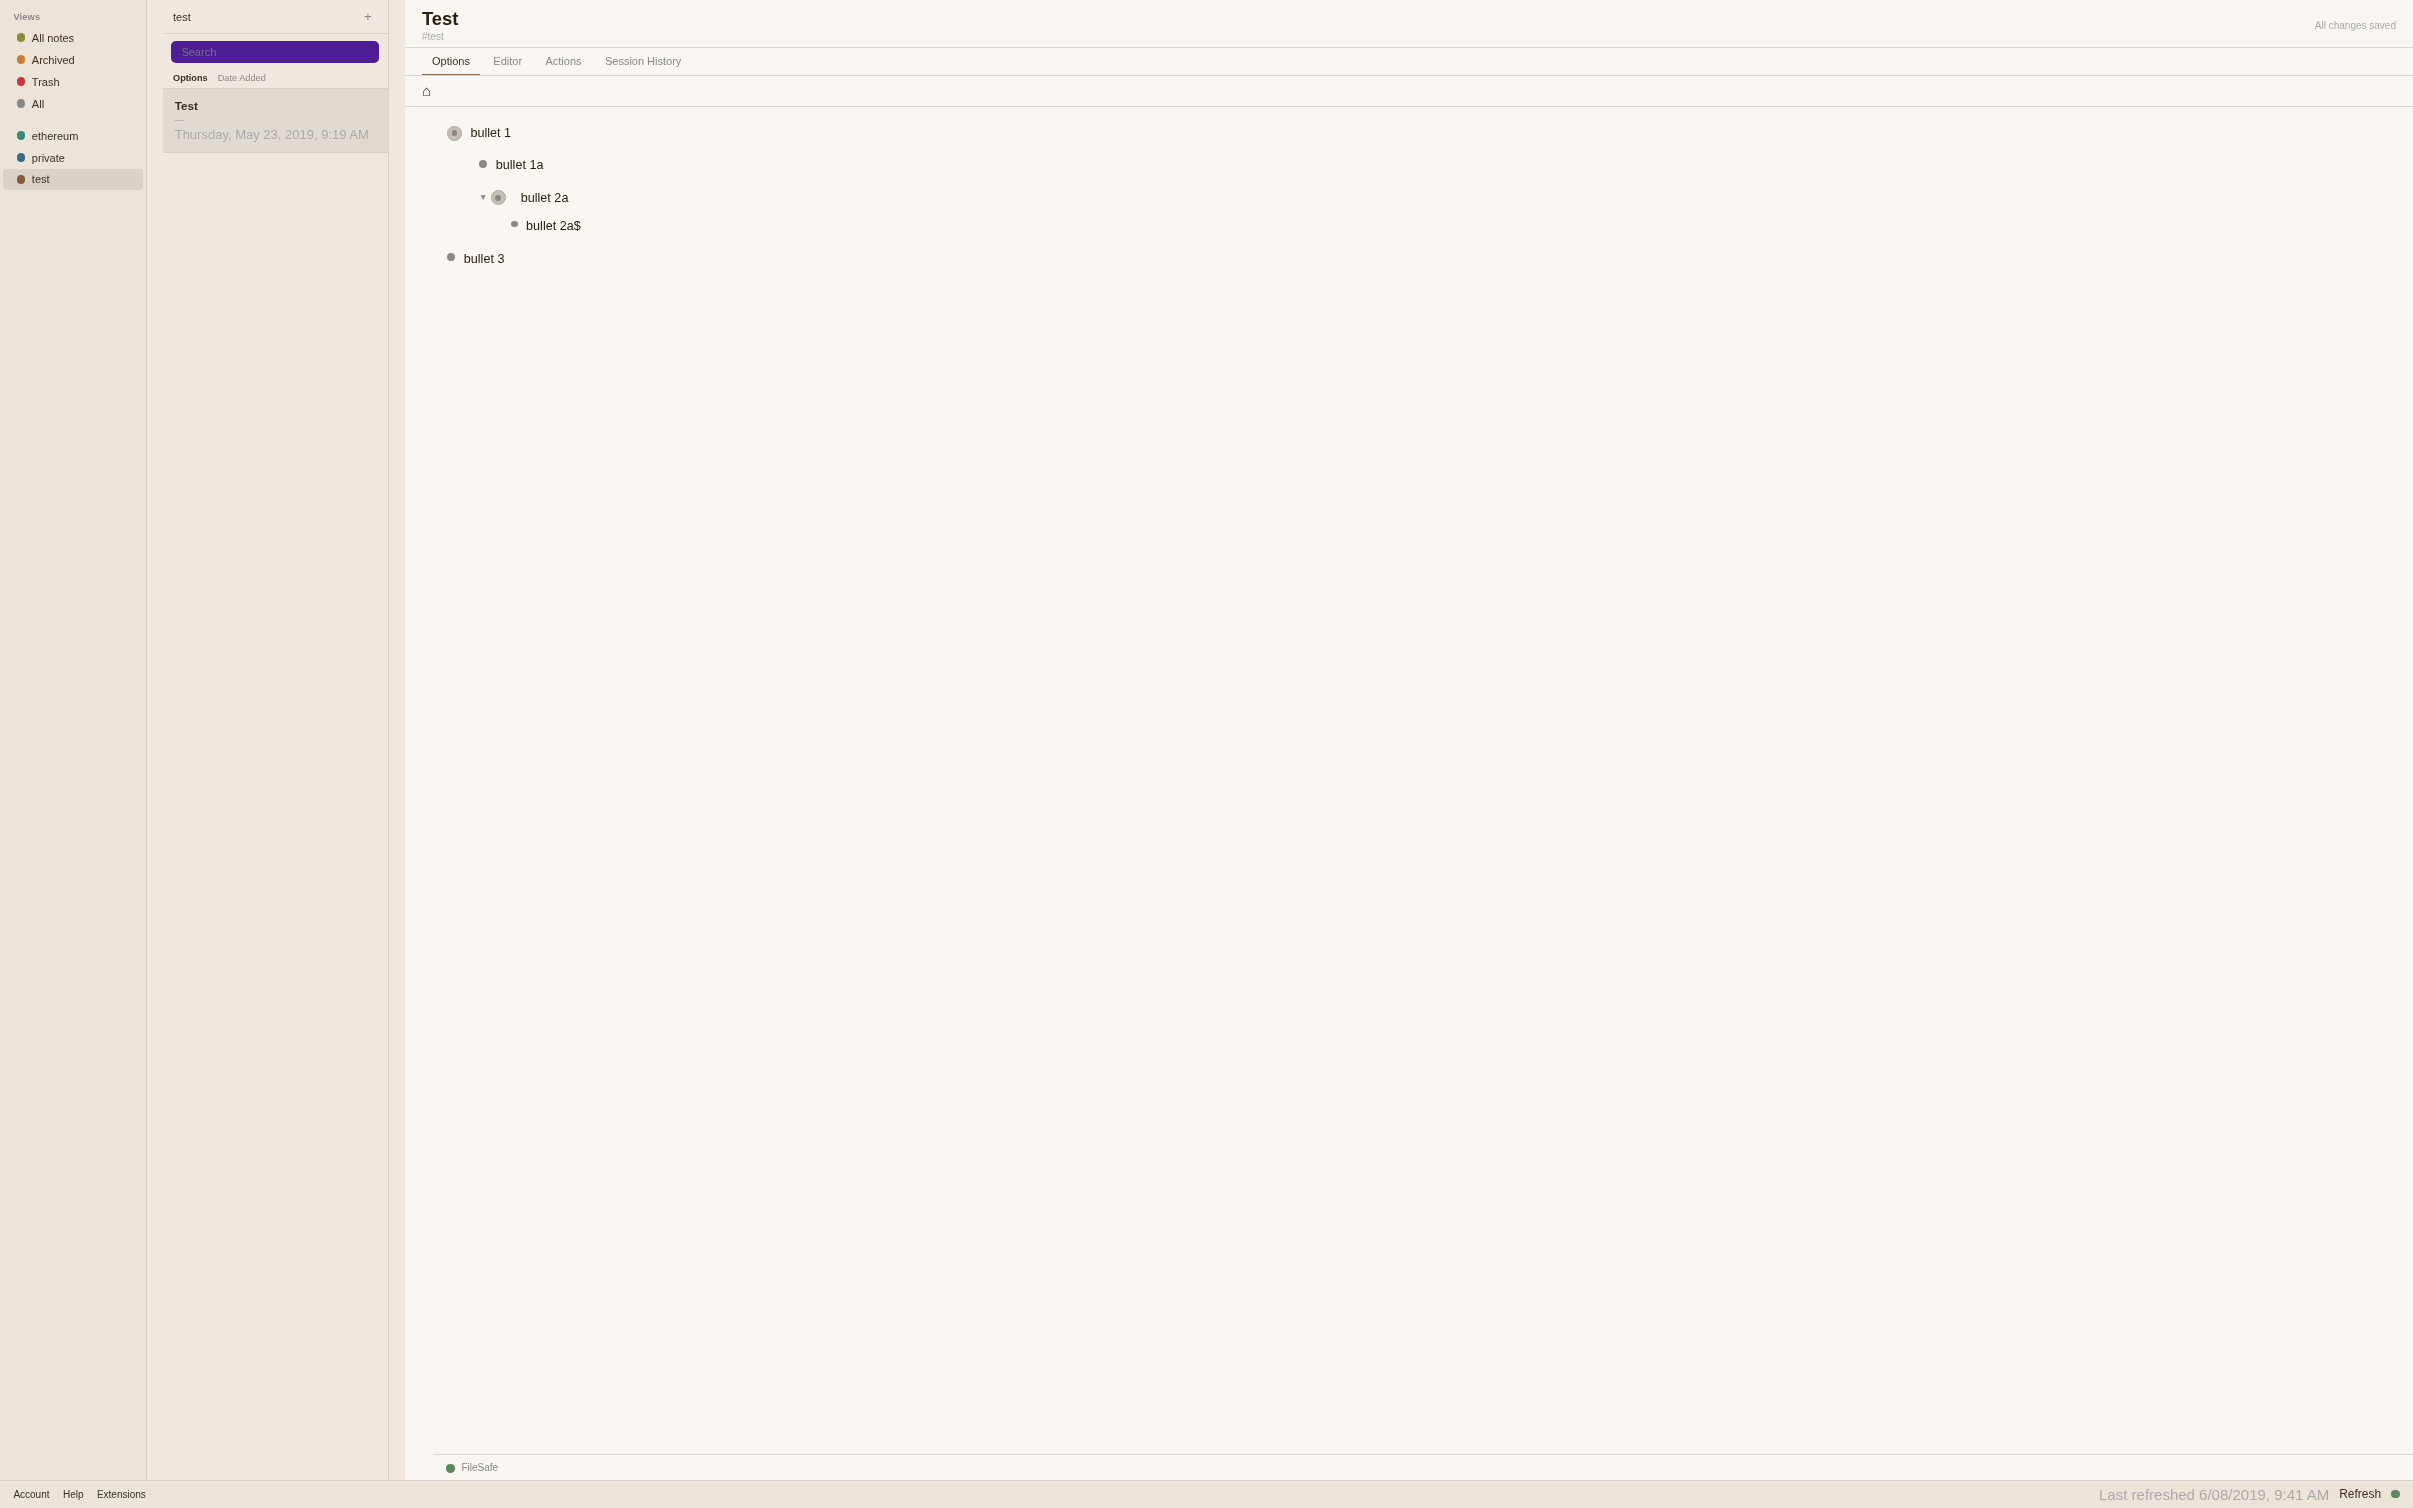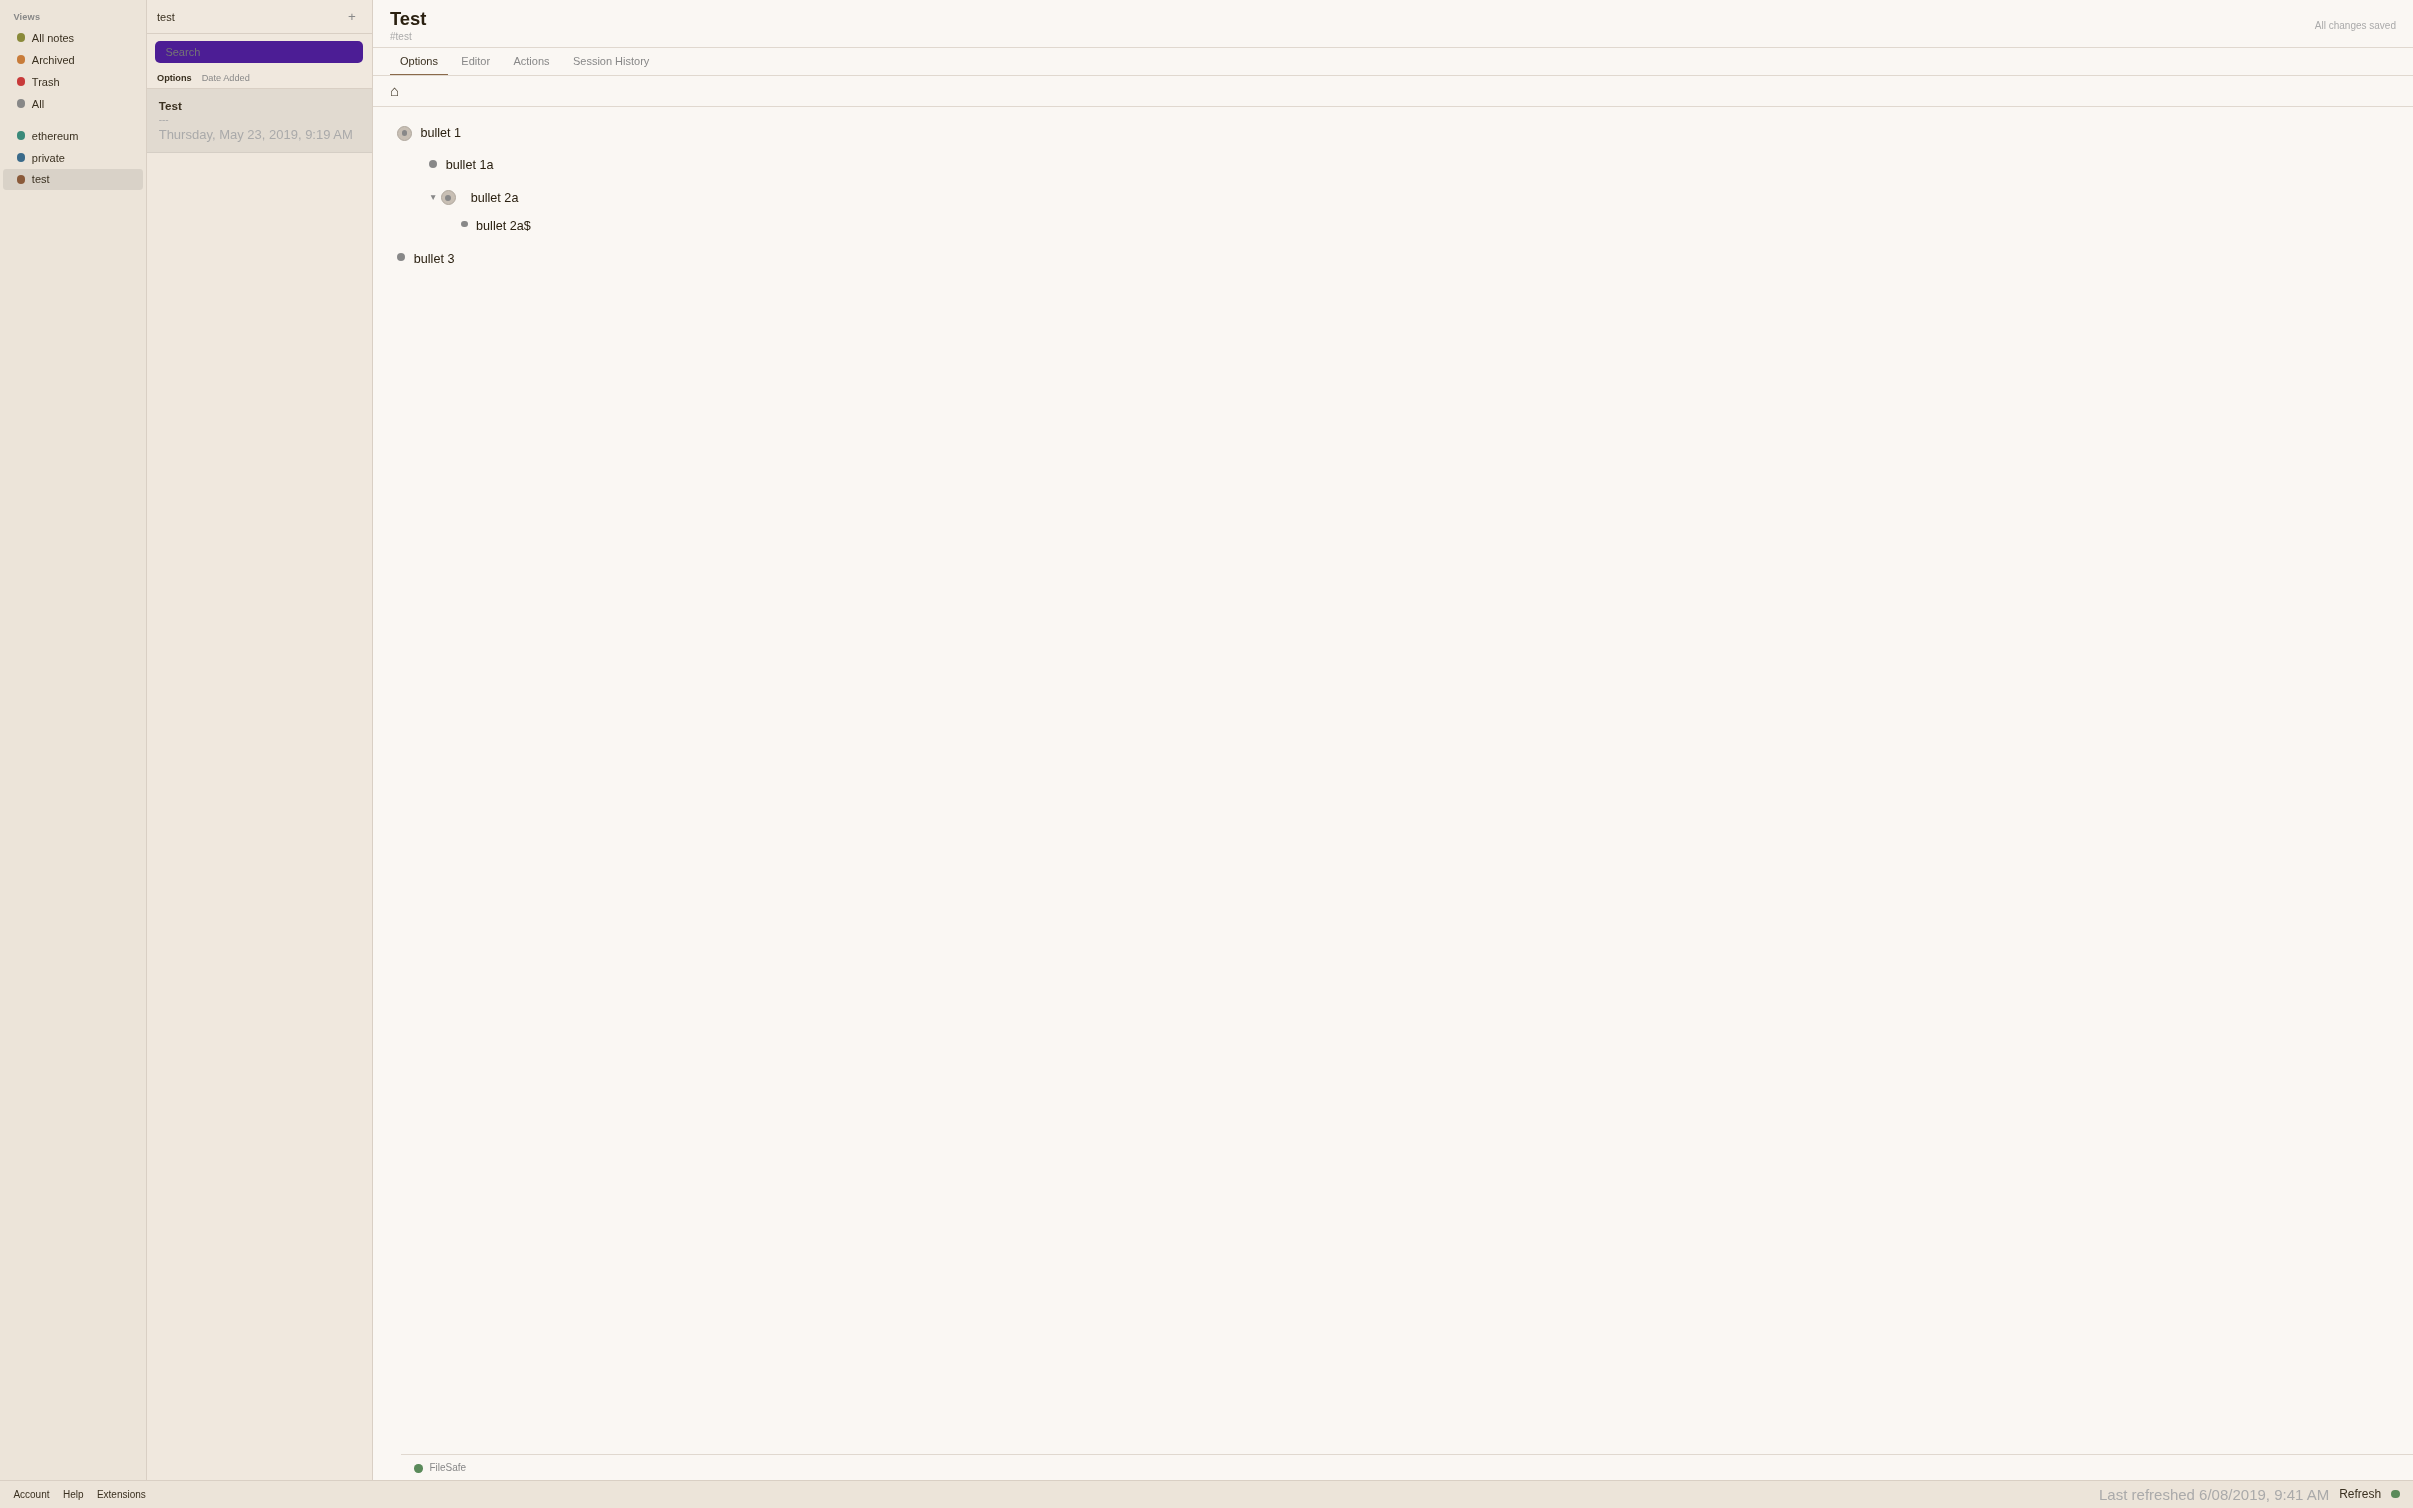--- a/index.html
+++ b/index.html
@@ -11,20 +11,21 @@
       height: 100vh;
       overflow: hidden;
       font-size: 11.7px;
     }
 
     
     .app-container {
       display: flex;
       flex: 1;
       overflow: hidden;
+      gap: 16px;
     }
 
     
     .sidebar {
       width: 147px;
       background: #ece4d9;
       display: flex;
       flex-direction: column;
       border-right: 0.8px solid #d9cfC4;
       flex-shrink: 0;
@@ -229,21 +230,21 @@
     }
 
     .home-icon {
       font-size: 15px;
       color: #3a3020;
       cursor: pointer;
     }
 
     .editor-content {
       flex: 1;
-      padding: 17px 24px;
+      padding: 17px 42px;
       overflow-y: auto;
     }
 
     
     .bullet-item {
       display: flex;
       align-items: flex-start;
       margin-bottom: 13.4px;
       position: relative;
     }

